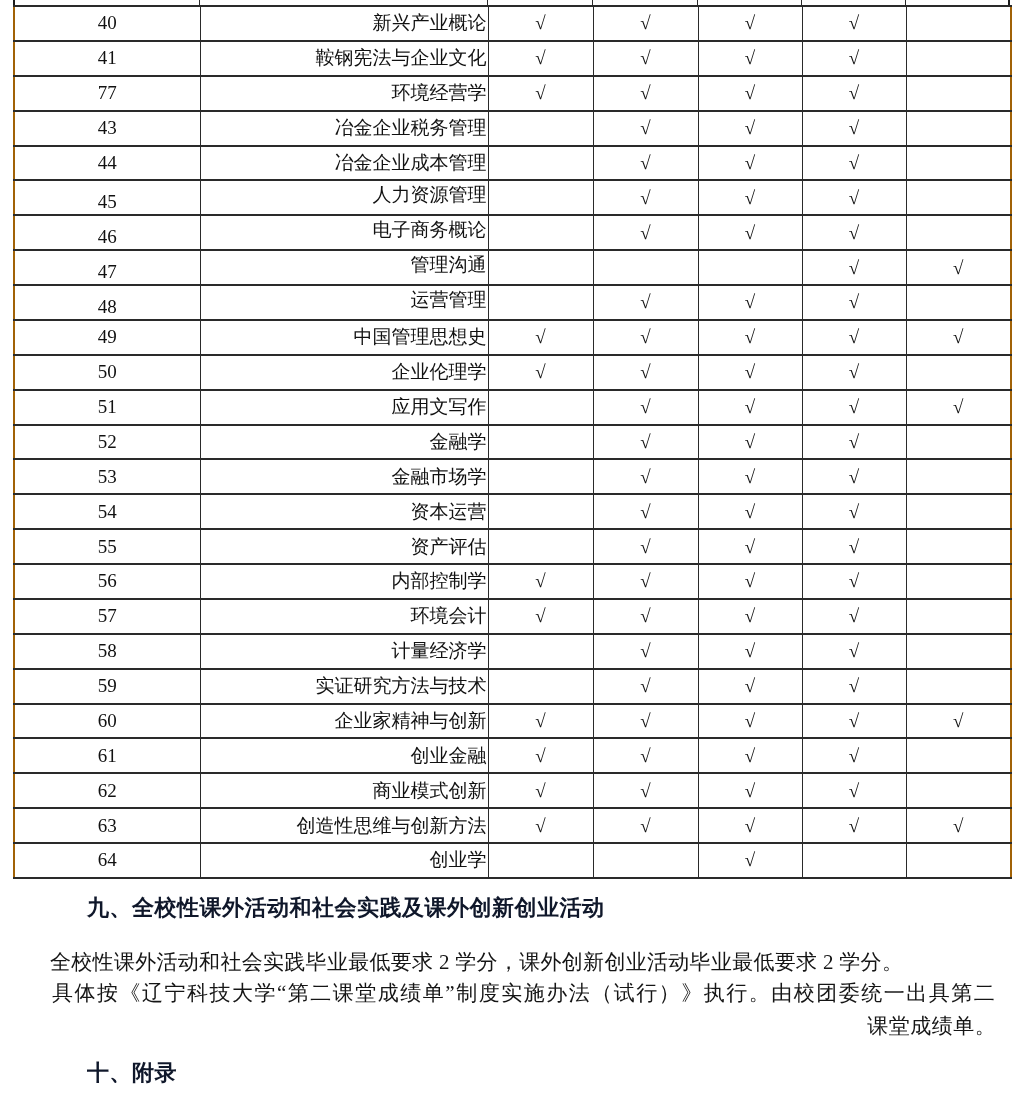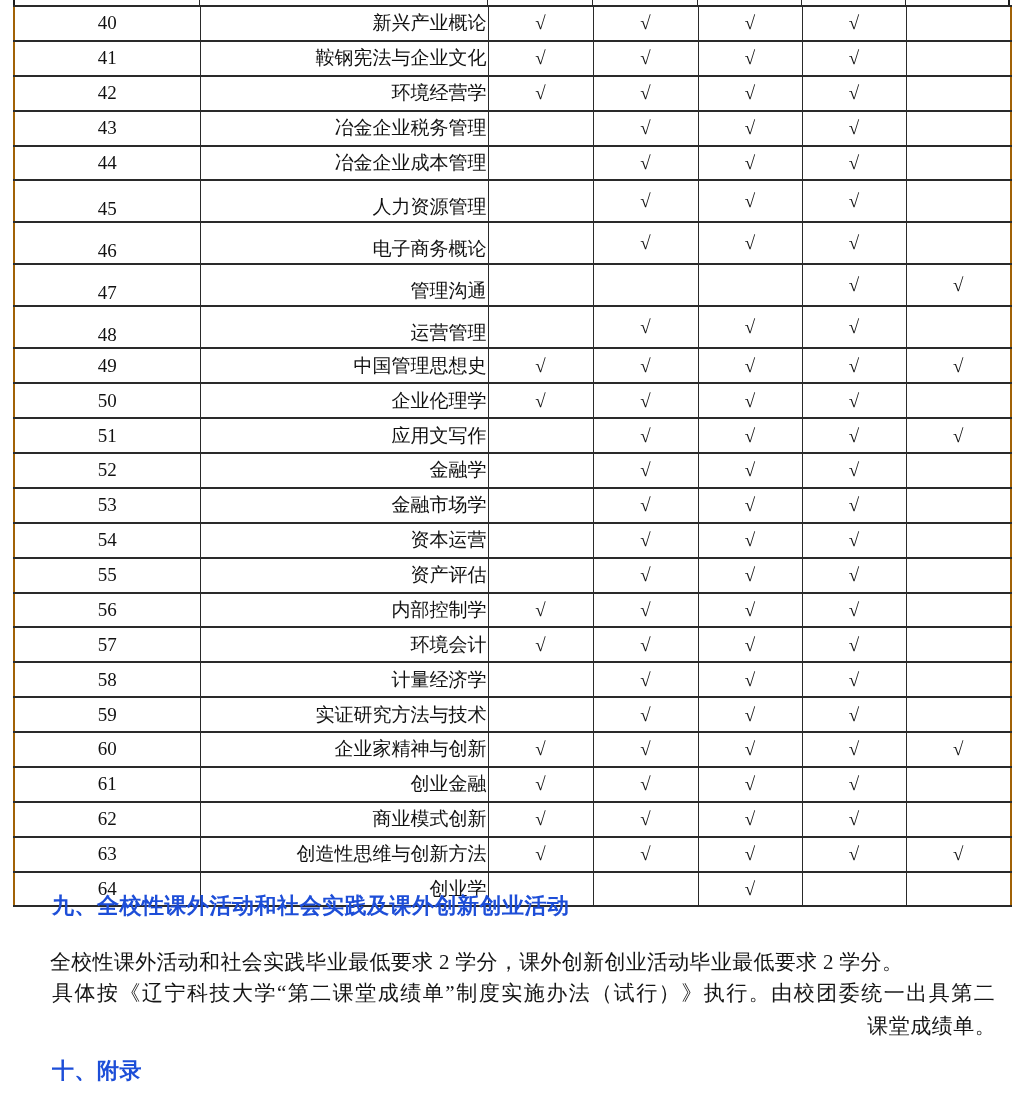--- a/index.html
+++ b/index.html
@@ -32,43 +32,44 @@
     border: 1px solid #2a2a2a;
     border-top-width: 2px;
     border-bottom-width: 2px;
     vertical-align: middle;
     overflow: hidden;
     white-space: nowrap;
   }
   td.c-num   { text-align: center; font-size: 19px; }
   td.c-name  { text-align: right; padding-left: 11px; font-size: 19px; }
   td.c-check { text-align: center; font-size: 19px; }
-  tr.stagger td.c-name { vertical-align: top; padding-top: 13px; }
+  tr.stagger td.c-name { vertical-align: top; padding-top: 1px; }
   tr.stagger td.c-num  { vertical-align: bottom; }
 
   
   .stub {
     position: absolute;
     top: 0;
     height: 5px;
     width: 1px;
     background: #2a2a2a;
   }
   .stub.thick { width: 2px; background: #1c1c1c; }
 
   
   .doc-heading {
     position: absolute;
-    font-family: Liberation Mono, monospace;
+    font-family: Liberation Serif, serif;
     font-weight: 700;
     font-size: 22px;
     line-height: 28px;
     letter-spacing: 0.5px;
-    color: #1d4ed8;
+    color: #0f172a;
     white-space: nowrap;
+    margin-left: 35px;
   }
   .doc-par {
     position: absolute;
     font-size: 21px;
     line-height: 33px;
     color: #151515;
     white-space: nowrap;
     text-align: right;
   }
   #para-one { left: 2px; top: 946px; text-indent: 48px; letter-spacing: 0.3px; }
@@ -115,21 +116,21 @@
         <tr>
           <td class="c-num">41</td>
           <td class="c-name">鞍钢宪法与企业文化</td>
           <td class="c-check"><span>√</span></td>
           <td class="c-check"><span>√</span></td>
           <td class="c-check"><span>√</span></td>
           <td class="c-check"><span>√</span></td>
           <td class="c-check"></td>
         </tr>
         <tr>
-          <td class="c-num">42</td>
+          <td class="c-num">77</td>
           <td class="c-name">环境经营学</td>
           <td class="c-check"><span>√</span></td>
           <td class="c-check"><span>√</span></td>
           <td class="c-check"><span>√</span></td>
           <td class="c-check"><span>√</span></td>
           <td class="c-check"></td>
         </tr>
         <tr>
           <td class="c-num">43</td>
           <td class="c-name">冶金企业税务管理</td>

